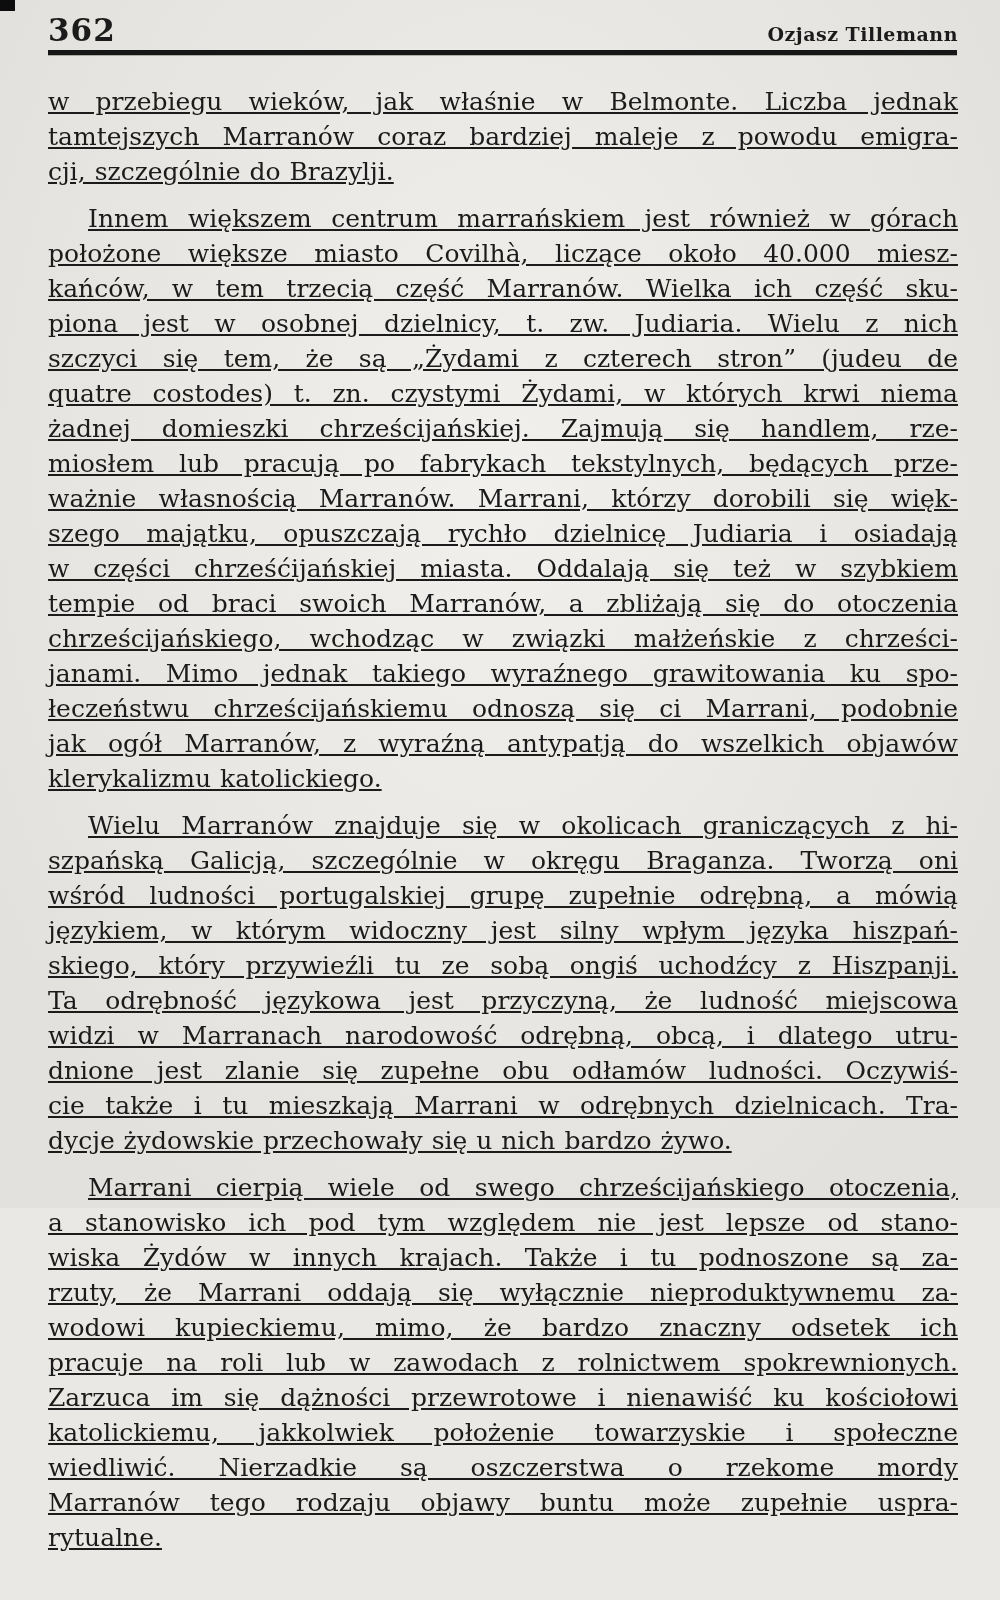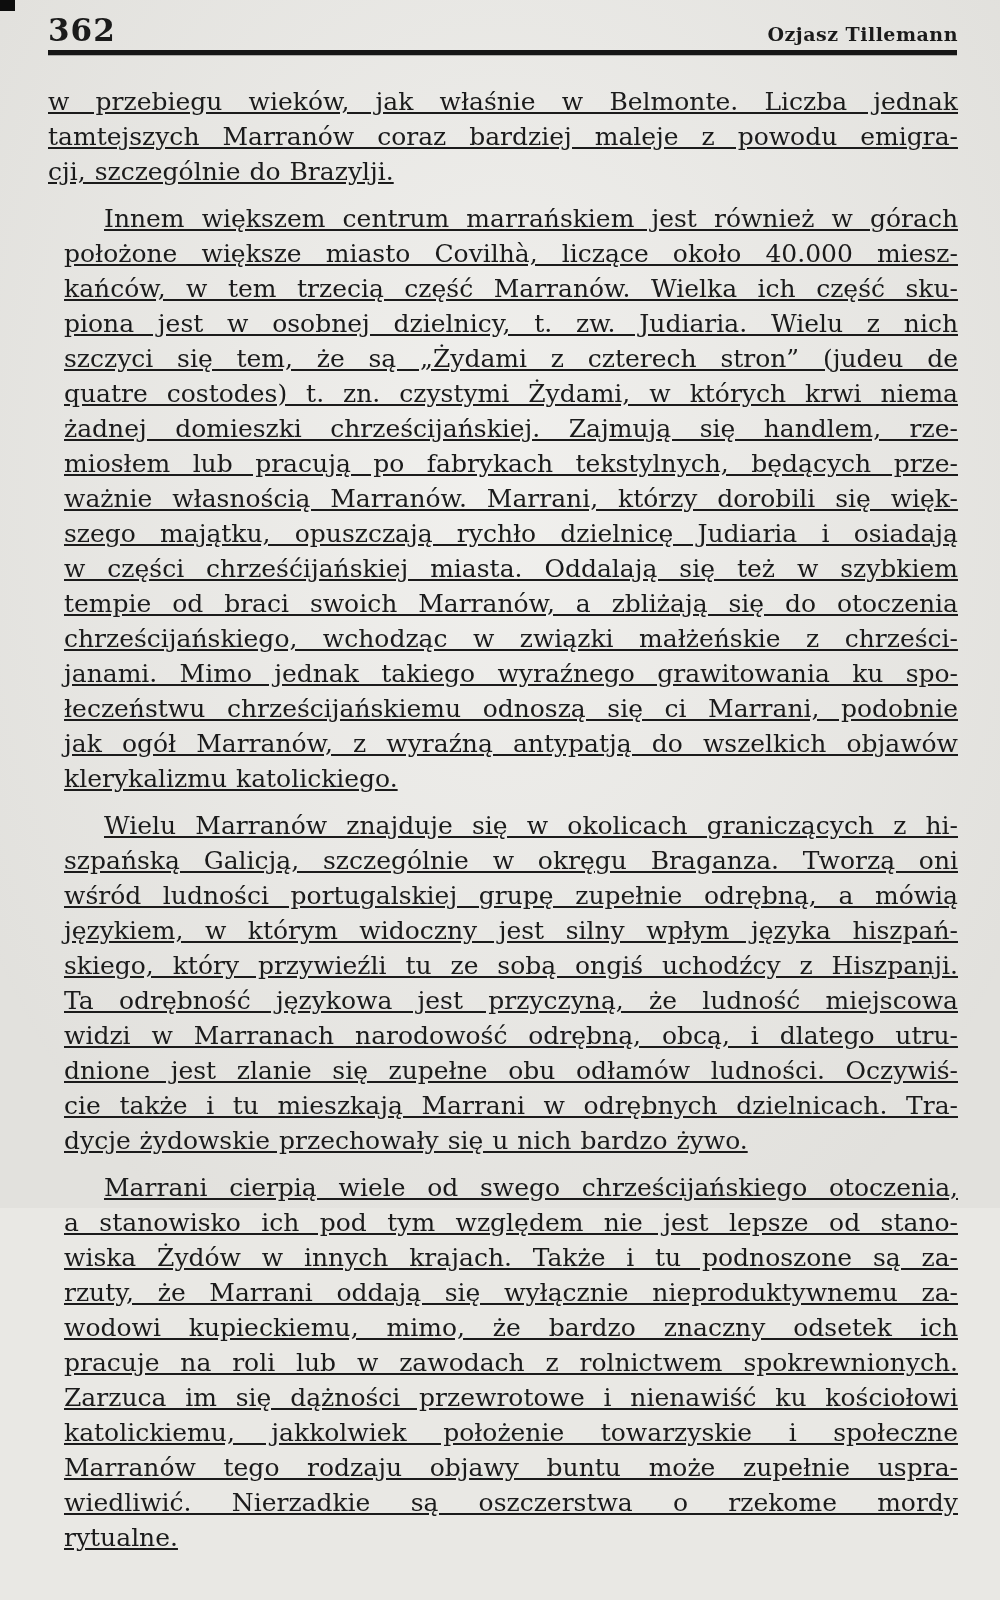--- a/index.html
+++ b/index.html
@@ -50,21 +50,21 @@
     background: #161616;
     box-shadow: 0 1px 0 rgba(0,0,0,0.25);
   }
   .text-body {
     position: absolute;
     left: 48px; right: 42px; top: 84px;
     font-size: 25px;
     line-height: 35px;
     text-decoration: underline;
   }
-  .para + .para { margin-top: 12px; margin-left: 16px; }
+  .para + .para { margin-top: 12px; }
   .line {
     text-align: justify;
     text-align-last: justify;
     white-space: normal;
     word-spacing: 1px;
   }
   .line.first { text-indent: 40px; }
   .line.last {
     text-align: left;
     text-align-last: left;
@@ -122,18 +122,18 @@
       </div>
       <div class="para">
         <div class="line first">Marrani cierpią wiele od swego chrześcijańskiego otoczenia,</div>
         <div class="line">a stanowisko ich pod tym względem nie jest lepsze od stano-</div>
         <div class="line">wiska Żydów w innych krajach. Także i tu podnoszone są za-</div>
         <div class="line">rzuty, że Marrani oddają się wyłącznie nieproduktywnemu za-</div>
         <div class="line">wodowi kupieckiemu, mimo, że bardzo znaczny odsetek ich</div>
         <div class="line">pracuje na roli lub w zawodach z rolnictwem spokrewnionych.</div>
         <div class="line">Zarzuca im się dążności przewrotowe i nienawiść ku kościołowi</div>
         <div class="line">katolickiemu, jakkolwiek położenie towarzyskie i społeczne</div>
+        <div class="line">wiedliwić. Nierzadkie są oszczerstwa o rzekome mordy</div>
         <div class="line">Marranów tego rodzaju objawy buntu może zupełnie uspra-</div>
-        <div class="line">wiedliwić. Nierzadkie są oszczerstwa o rzekome mordy</div>
         <div class="line last">rytualne.</div>
       </div>
     </div>
 </div>
 
 </body></html>

